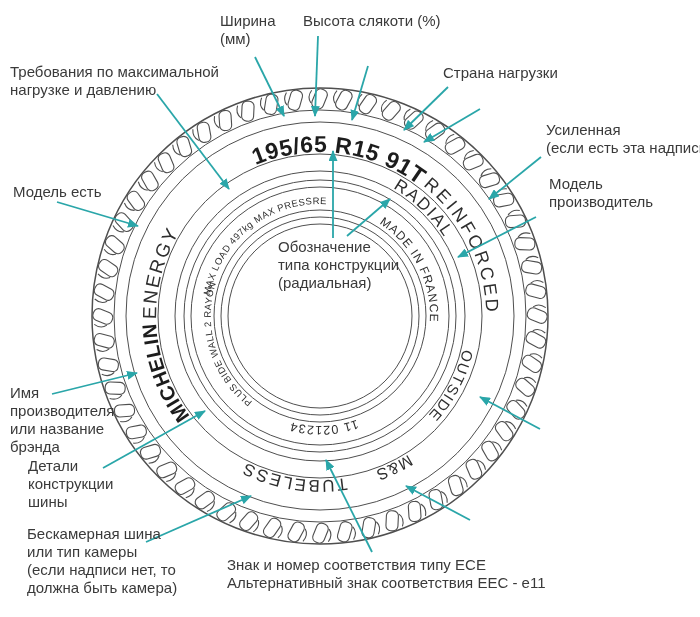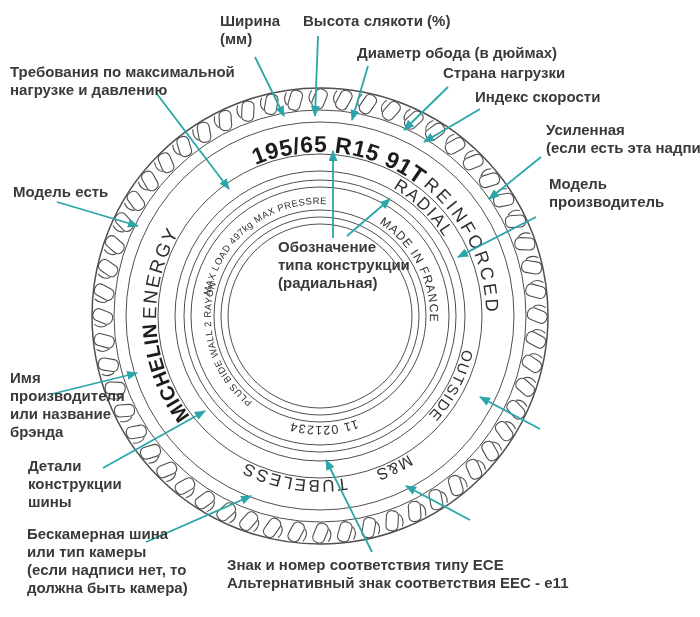--- a/index.html
+++ b/index.html
@@ -1,19 +1,19 @@
 <!DOCTYPE html>
 <html><head>
 <meta charset="utf-8">
 <style>
   html,body{margin:0;padding:0;background:#ffffff;}
   .stage{position:relative;width:700px;height:617px;background:#ffffff;overflow:hidden;
          font-family:"Liberation Sans", sans-serif;}
   .stage svg{position:absolute;left:0;top:0;}
-  .lbl{position:absolute;white-space:pre;font-size:15px;line-height:18px;color:#3a3a3a;font-weight:bold;}
+  .lbl{position:absolute;white-space:pre;font-size:15px;line-height:18px;color:#3a3a3a;}
   .rings circle{fill:none;stroke:#4f4f4f;stroke-width:1;}
   .rings circle.outer{stroke-width:1.5;}
   .tread{stroke:#4f4f4f;fill:#ffffff;stroke-width:1.1;}
   .guide{fill:none;stroke:none;}
   .ring-text{fill:#2e2e2e;}
   .ring-text.heavy{fill:#1c1c1c;font-weight:bold;}
   .arrows line{stroke:#2aa6a9;stroke-width:1.8;}
 </style>
 </head>
 <body>
@@ -334,31 +334,29 @@
       <line x1="470" y1="520" x2="406" y2="486" marker-end="url(#ah)"></line>
       <line x1="540" y1="429" x2="480" y2="397" marker-end="url(#ah)"></line>
       <line x1="333" y1="238" x2="333" y2="151" marker-end="url(#ah)"></line>
       <line x1="347" y1="236" x2="390" y2="199" marker-end="url(#ah)"></line>
     </g>
   </svg>
 
   <div class="lbl" style="left:220px;top:12px">Ширина
 (мм)</div>
   <div class="lbl" style="left:303px;top:12px">Высота слякоти (%)</div>
-  <div class="lbl" style="left:357px;top:44px">Диаметр обода (в дюймах)</div>
   <div class="lbl" style="left:443px;top:64px">Страна нагрузки</div>
-  <div class="lbl" style="left:475px;top:88px">Индекс скорости</div>
   <div class="lbl" style="left:546px;top:121px">Усиленная
 (если есть эта надпись)</div>
   <div class="lbl" style="left:549px;top:175px">Модель
 производитель</div>
   <div class="lbl" style="left:10px;top:63px">Требования по максимальной
 нагрузке и давлению</div>
   <div class="lbl" style="left:13px;top:183px">Модель есть</div>
-  <div class="lbl" style="left:10px;top:369px">Имя
+  <div class="lbl" style="left:10px;top:384px">Имя
 производителя
 или название
 брэнда</div>
   <div class="lbl" style="left:28px;top:457px">Детали
 конструкции
 шины</div>
   <div class="lbl" style="left:27px;top:525px">Бескамерная шина
 или тип камеры
 (если надписи нет, то
 должна быть камера)</div>

